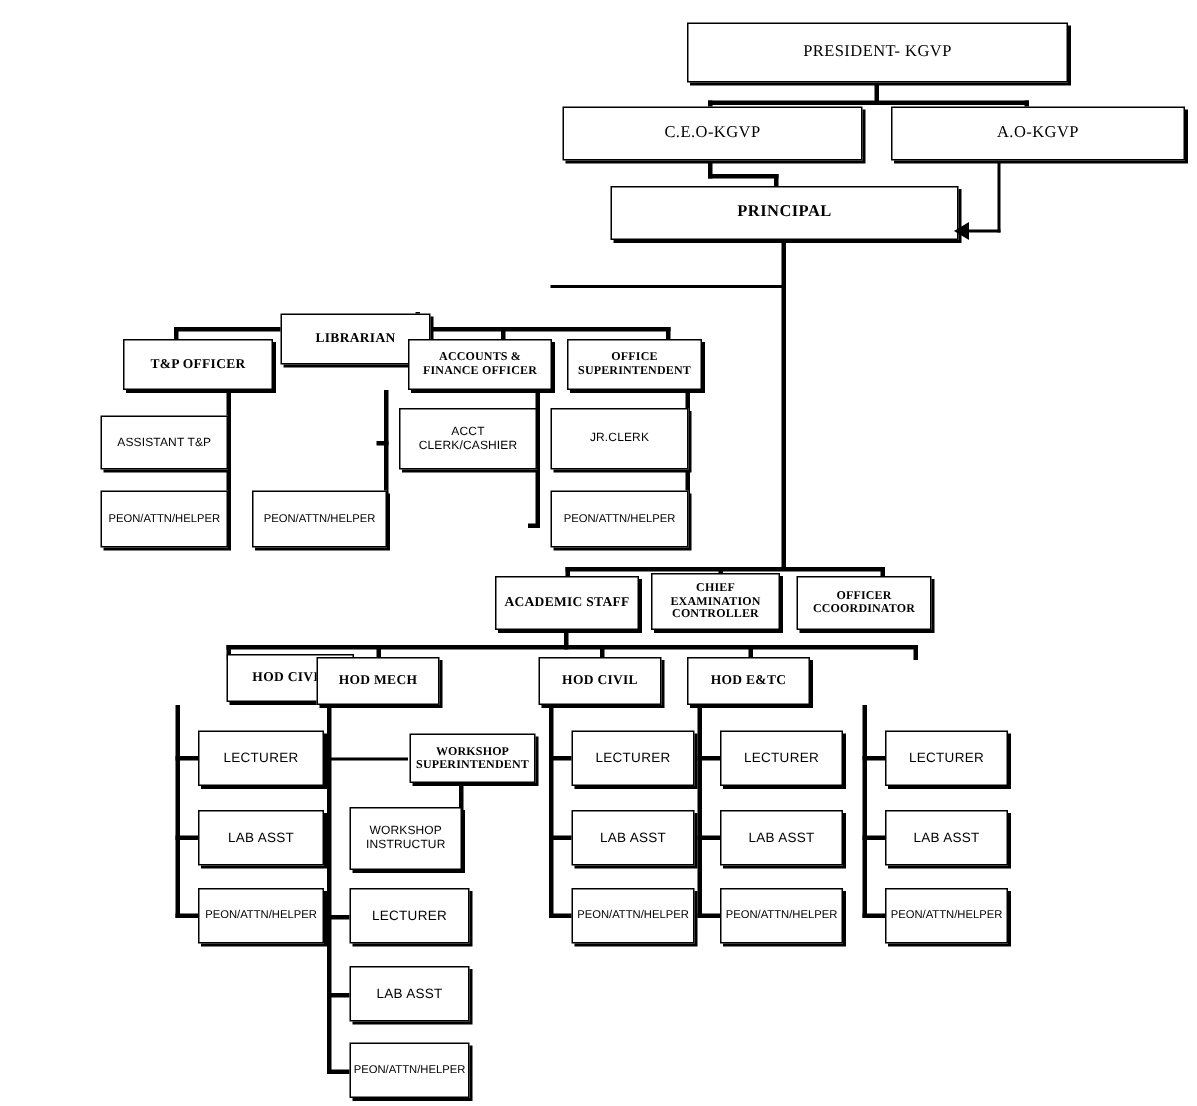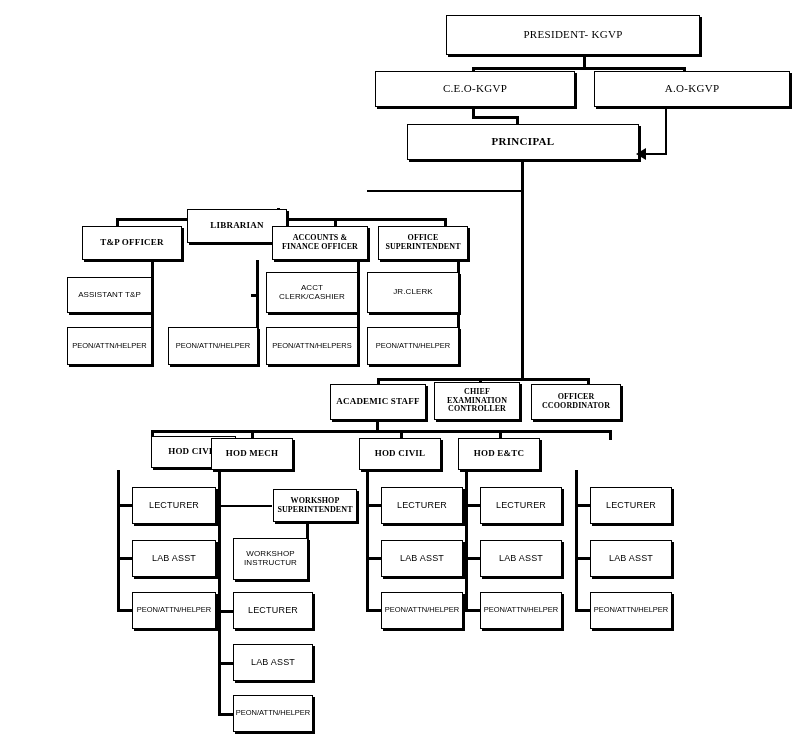--- a/index.html
+++ b/index.html
@@ -51,21 +51,21 @@
     border-bottom:6px solid transparent;
     border-right:10px solid #000;
     z-index:6;
   }
 </style>
 </head>
 <body>
 
 <div id="chart">
 
-  <div class="box t11 wrap" style="left:446px;top:15px;width:254px;height:40px;">
+  <div class="box t11 wrap" style="left:458px;top:15px;width:254px;height:40px;">
     <span>PRESIDENT- KGVP</span>
   </div>
 
   <div class="ln lv" style="left:583px;top:55px;width:3px;height:15px;"></div>
   <div class="ln lh" style="left:472px;top:67px;width:214px;height:3px;"></div>
   <div class="ln lv" style="left:472px;top:67px;width:3px;height:7px;"></div>
   <div class="ln lv" style="left:683px;top:67px;width:3px;height:7px;"></div>
 
   <div class="box t11 wrap" style="left:594px;top:71px;width:196px;height:36px;">
     <span>A.O-KGVP</span>
@@ -148,23 +148,20 @@
   </div>
 
   <div class="box t75 wrap sans" style="left:67px;top:327px;width:85px;height:38px;">
     <span>PEON/ATTN/HELPER</span>
   </div>
 
   <div class="box t75 wrap sans" style="left:168px;top:327px;width:90px;height:38px;">
     <span>PEON/ATTN/HELPER</span>
   </div>
 
-  <div class="box t75 wrap sans" style="left:266px;top:327px;width:92px;height:38px;">
-    <span>PEON/ATTN/HELPERS</span>
-  </div>
 
   <div class="box t75 wrap sans" style="left:367px;top:327px;width:92px;height:38px;">
     <span>PEON/ATTN/HELPER</span>
   </div>
 
   <div class="ln lh" style="left:377px;top:378px;width:213px;height:3px;"></div>
   <div class="ln lv" style="left:377px;top:378px;width:3px;height:8px;"></div>
   <div class="ln lv" style="left:479px;top:378px;width:3px;height:8px;"></div>
   <div class="ln lv" style="left:587px;top:378px;width:3px;height:8px;"></div>
 

